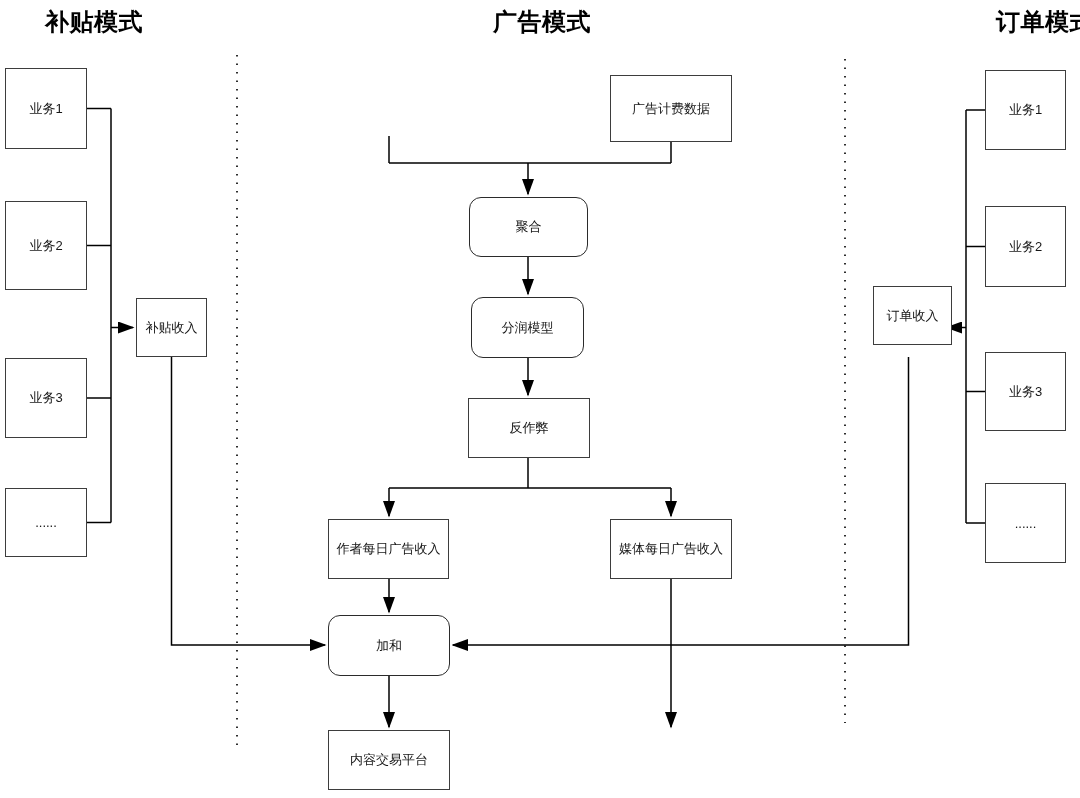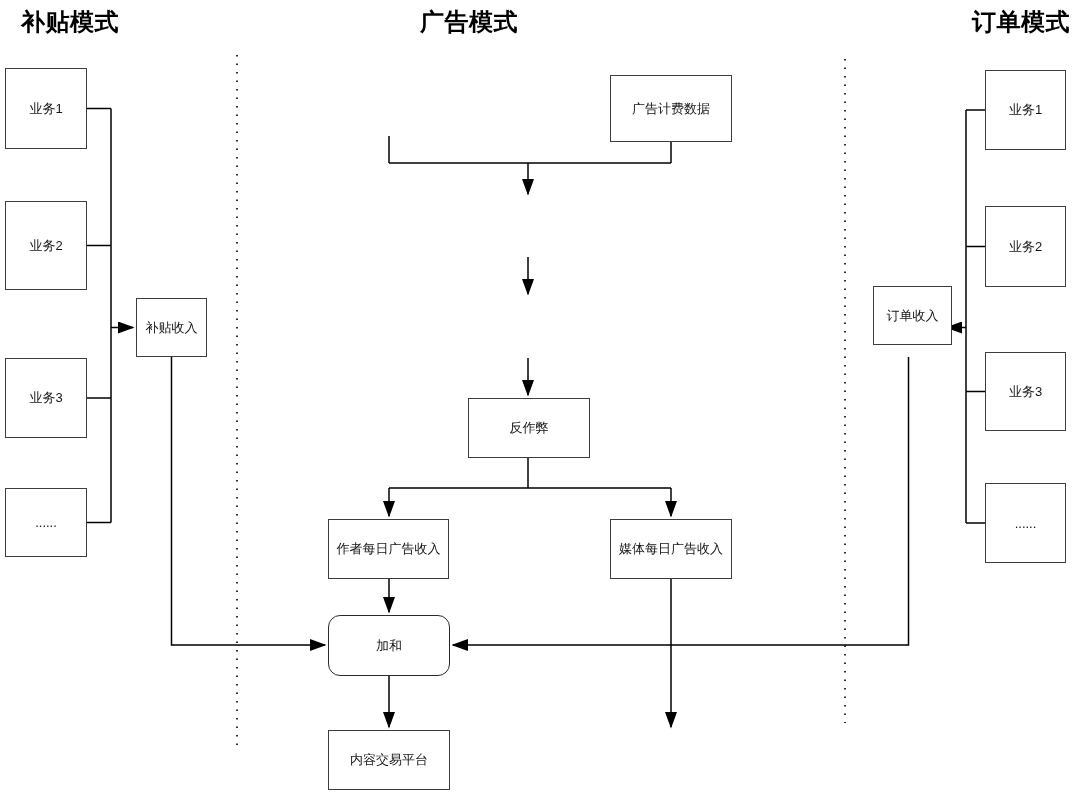--- a/index.html
+++ b/index.html
@@ -15,23 +15,24 @@
   .ln   { stroke: #000000; stroke-width: 1.5; fill: none; }
   .dots { stroke: #2e2e2e; stroke-width: 2; fill: none; stroke-dasharray: 1.5 7; }
   .section-title {
     position: absolute;
     top: 6px;
     font-size: 24px;
     font-weight: bold;
     color: #000000;
     letter-spacing: 0.5px;
     white-space: nowrap;
+    margin-left: 24px;
   }
   .title-left   { left: 21px; }
-  .title-center { left: 420px; width: 196px; }
+  .title-center { left: 420px; width: 196px; text-align: center; }
   .title-right  { left: 972px; }
   .node {
     position: absolute;
     box-sizing: border-box;
     background: #ffffff;
     border: 1.6px solid #3d3d3d;
     display: flex;
     align-items: center;
     justify-content: center;
     font-size: 13px;
@@ -90,20 +91,22 @@
   <div class="section-title title-center">广告模式</div>
   <div class="section-title title-right">订单模式</div>
 
   <div class="node" style="left:5px;top:68px;width:82px;height:81px">业务1</div>
   <div class="node" style="left:5px;top:201px;width:82px;height:89px">业务2</div>
   <div class="node" style="left:5px;top:358px;width:82px;height:80px">业务3</div>
   <div class="node" style="left:5px;top:488px;width:82px;height:69px">......</div>
   <div class="node" style="left:136px;top:298px;width:71px;height:59px">补贴收入</div>
 
   <div class="node" style="left:610px;top:75px;width:122px;height:67px">广告计费数据</div>
+  <div class="node rounded" style="left:469px;top:197px;width:119px;height:60px">聚合</div>
+  <div class="node rounded" style="left:471px;top:297px;width:113px;height:61px">分润模型</div>
   <div class="node" style="left:468px;top:398px;width:122px;height:60px">反作弊</div>
   <div class="node" style="left:610px;top:519px;width:122px;height:60px">媒体每日广告收入</div>
   <div class="node" style="left:328px;top:519px;width:121px;height:60px">作者每日广告收入</div>
   <div class="node rounded" style="left:328px;top:615px;width:122px;height:61px">加和</div>
   <div class="node" style="left:328px;top:730px;width:122px;height:60px">内容交易平台</div>
 
   <div class="node" style="left:985px;top:70px;width:81px;height:80px">业务1</div>
   <div class="node" style="left:985px;top:206px;width:81px;height:81px">业务2</div>
   <div class="node" style="left:985px;top:352px;width:81px;height:79px">业务3</div>
   <div class="node" style="left:985px;top:483px;width:81px;height:80px">......</div>

